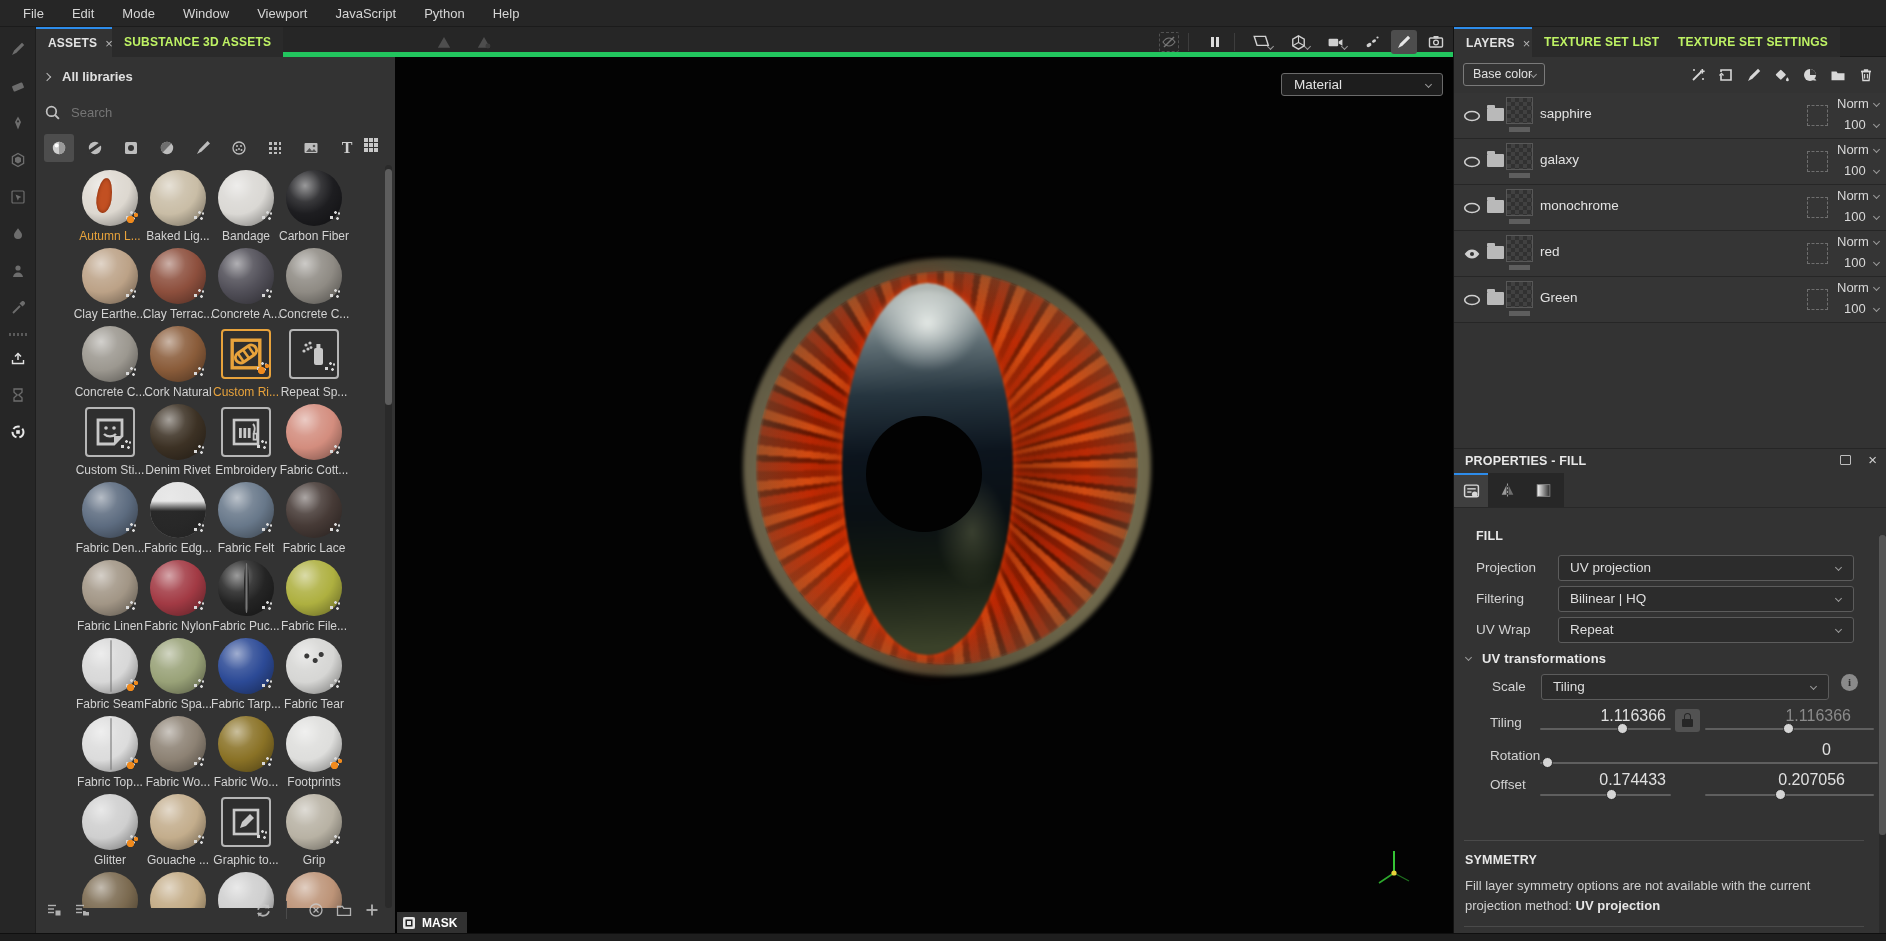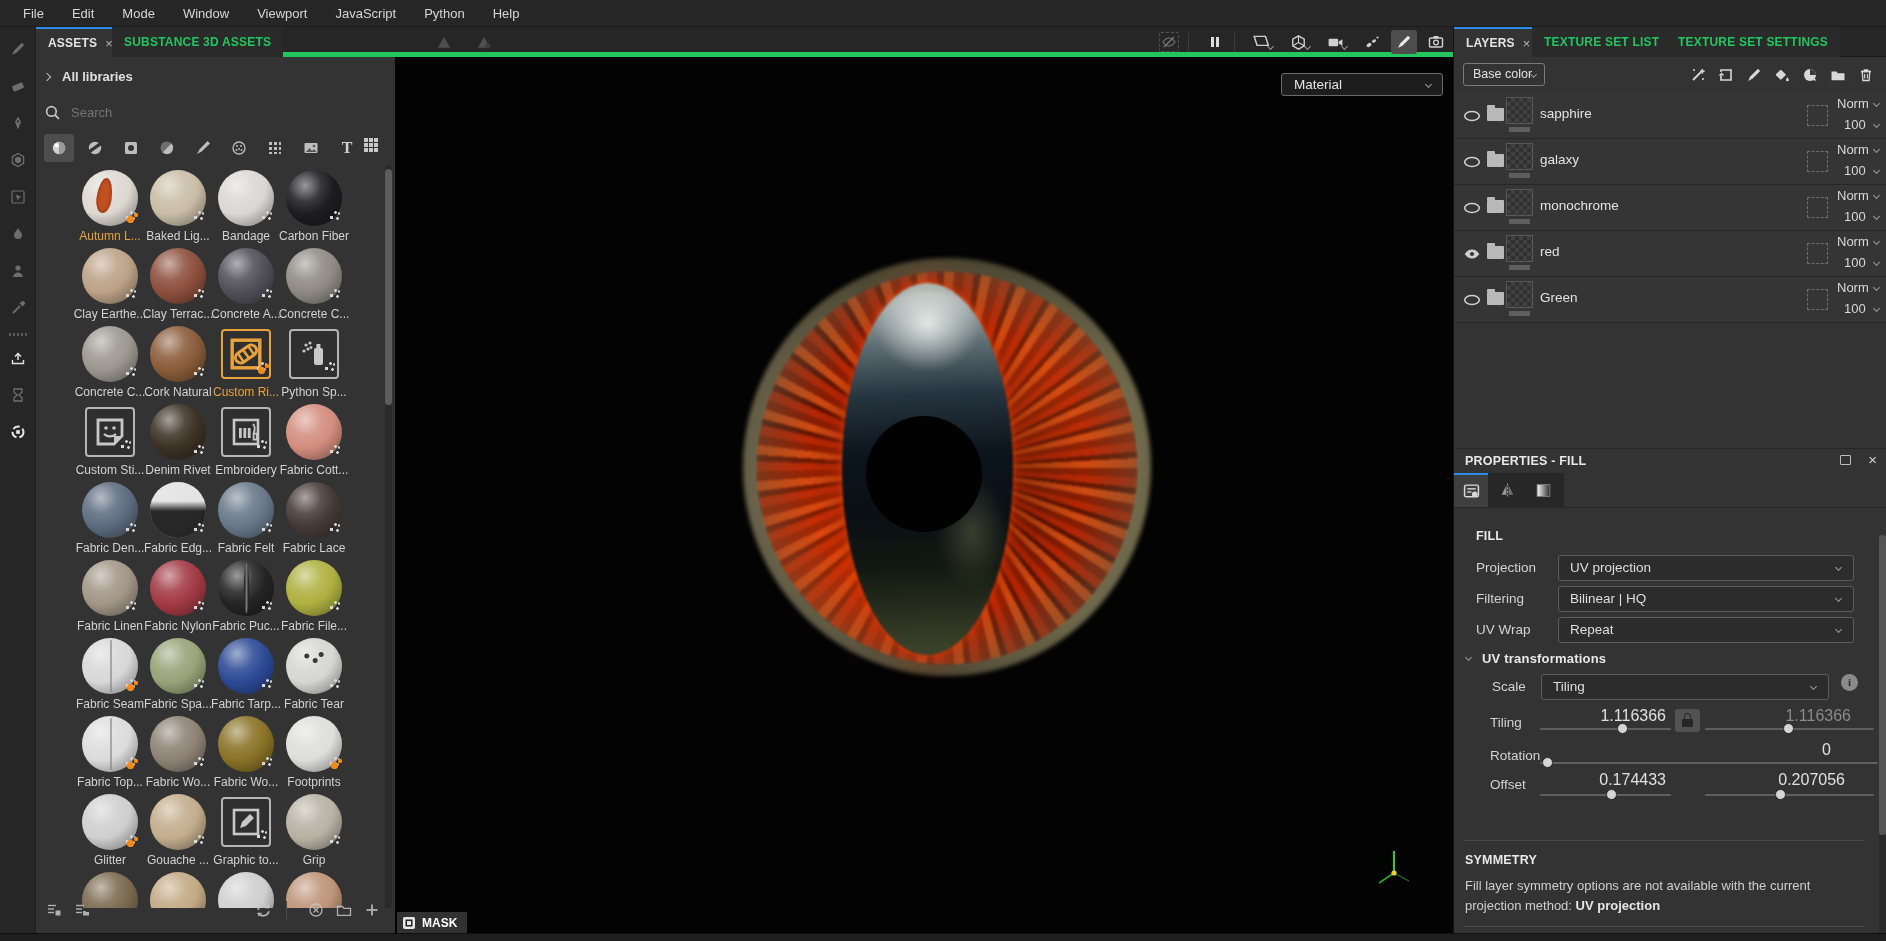--- a/index.html
+++ b/index.html
@@ -14,21 +14,21 @@
   
   #leftrail { left:0; top:27px; width:36px; height:906px; background:#262626; border-right:1px solid #1e1e1e; z-index:30; }
   .rail-icon { width:36px; height:30px; display:flex; align-items:center; justify-content:center; opacity:.55; margin-top:7px; }
   .rail-icon.bright { opacity:1; }
   .rail-sep { width:18px; height:3px; margin:10px auto 2px auto; background:repeating-linear-gradient(90deg,#5a5a5a 0 2px,transparent 2px 4px); }
 
   
   #topstrip { left:36px; top:27px; width:1417px; height:30px; background:#262626; border-bottom:5px solid #22c55e; z-index:35; }
   .tab { position:absolute; top:0; height:30px; display:flex; align-items:center; gap:8px; padding:0 12px; font-weight:bold; font-size:12px; color:#e3e3e3; letter-spacing:.2px; }
   .tab.active { background:#333333; border-top:2px solid #2d8ceb; }
-  .tab.inactive { background:#2a2a2a; color:#22c55e; }
+  .tab.inactive { background:#2a2a2a; color:#bef264; }
   .tab-close { font-size:13px; color:#b5b5b5; font-weight:normal; }
 
   .vp-icon { position:absolute; top:3px; width:26px; height:24px; display:flex; align-items:center; justify-content:center; }
   .vp-icon.active { background:#4d4d4d; border-radius:3px; }
   .vp-vsep { position:absolute; top:6px; width:1px; height:18px; background:#3d3d3d; }
   .dashedbox { border:1px dashed #5c5c5c; border-radius:2px; padding:1px; opacity:.8; }
   .chevsm { display:inline-block; width:5px; height:5px; border-right:1.4px solid #9a9a9a; border-bottom:1.4px solid #9a9a9a; transform:rotate(45deg); }
   .vp-chev { position:absolute; }
 
   
@@ -509,21 +509,21 @@
             <g fill="#c8c8c8">
               <circle cx="4" cy="3.5" r=".8"></circle>
               <circle cx="6" cy="2.5" r=".8"></circle>
               <circle cx="5" cy="5.5" r=".8"></circle>
               <circle cx="3" cy="6.5" r=".8"></circle>
               <circle cx="6.5" cy="4.8" r=".7"></circle>
             </g>
           </svg>
           <div class="dotbadge"></div>
         </div>
-        <div class="mat-label">Python Sp...</div>
+        <div class="mat-label">Repeat Sp...</div>
       </div>
       <div class="mat-cell">
         <div class="mat-icon-thumb">
           <svg viewBox="0 0 16 16" width="32" height="32">
             <path d="M2 2h12v8l-4 4H2z" fill="none" stroke="#c8c8c8" stroke-width="1.4"></path>
             <circle cx="6" cy="6" r=".9" fill="#c8c8c8"></circle>
             <circle cx="10" cy="6" r=".9" fill="#c8c8c8"></circle>
             <path d="M5 9c1.6 1.6 4.4 1.6 6 0" fill="none" stroke="#c8c8c8" stroke-width="1.2"></path>
             <path d="M10 14l4-4h-4z" fill="#c8c8c8"></path>
           </svg>

